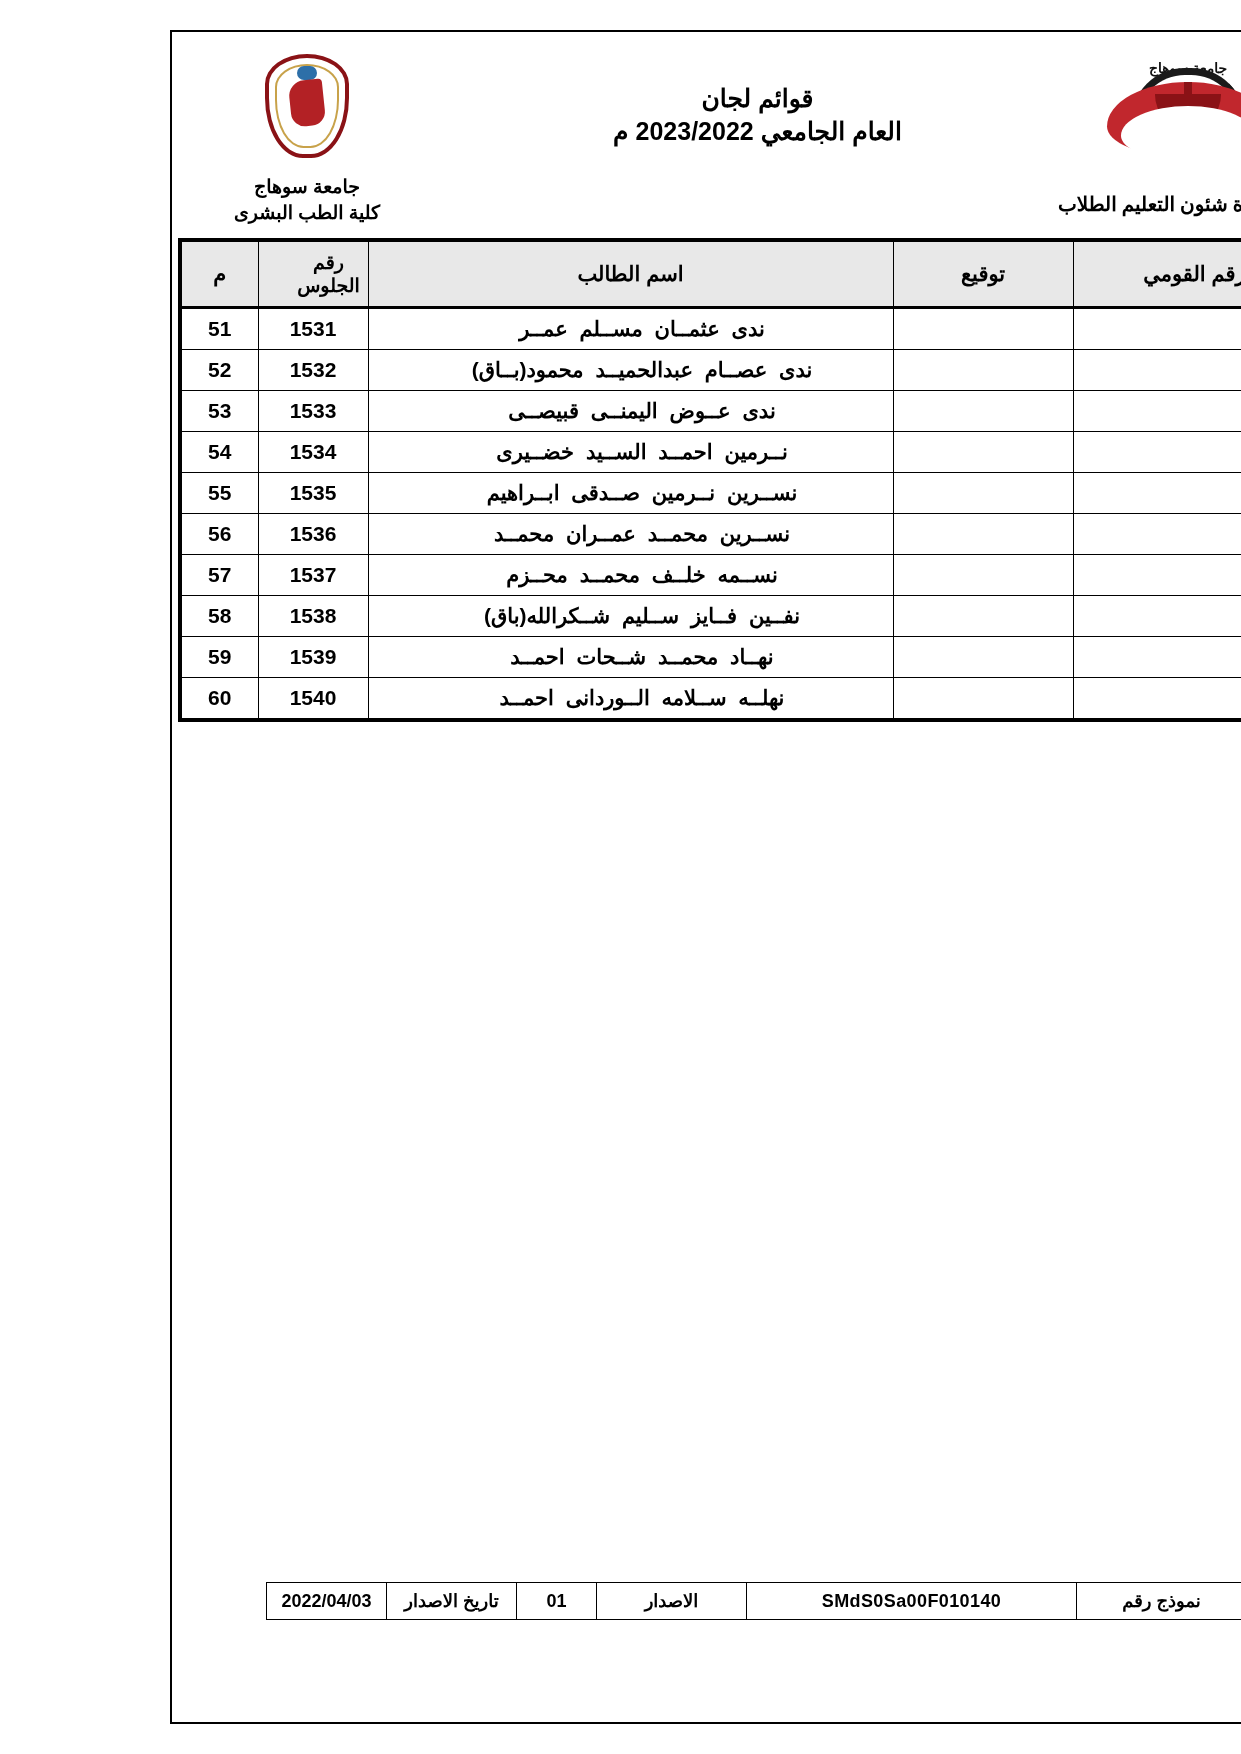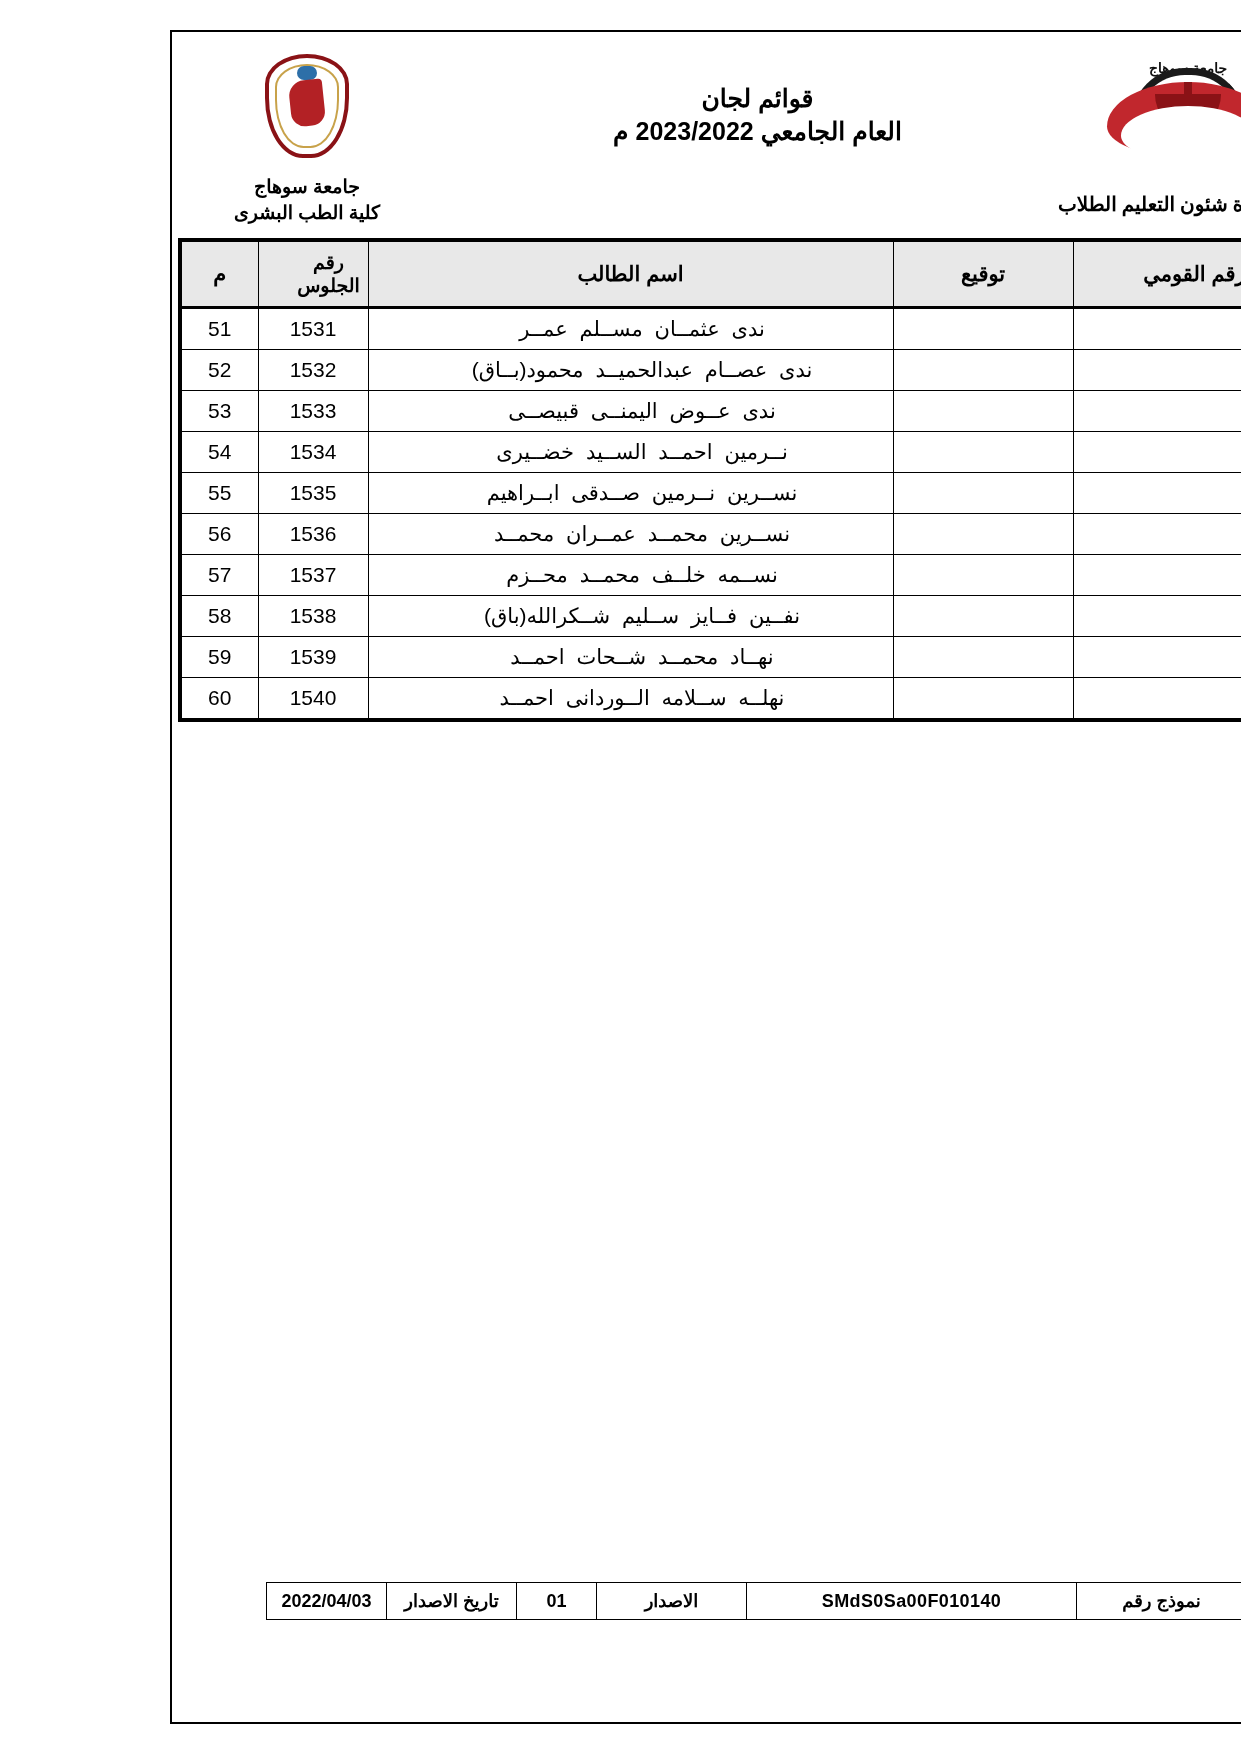--- a/index.html
+++ b/index.html
@@ -222,21 +222,21 @@
     border-bottom: 3px solid #000;
   }
   table.students thead th.seat {
     font-size: 19px;
     line-height: 23px;
     padding-left: 32px;
   }
   table.students tbody td {
     height: 38px;
     font-size: 21px;
-    font-weight: normal;
+    font-weight: bold;
   }
   td.name {
     text-align: right;
     padding-right: 18px;
     font-size: 21px;
     letter-spacing: 0.5px;
     word-spacing: 6px;
     padding-left: 41px;
   }
   col.c-idx   { width: 78px; }

